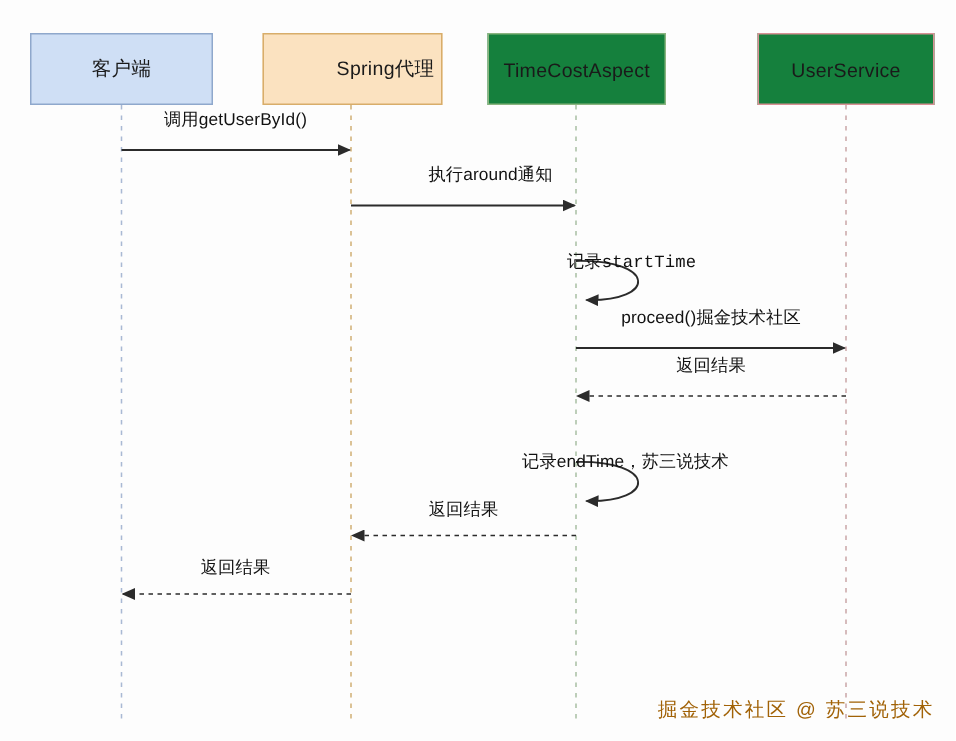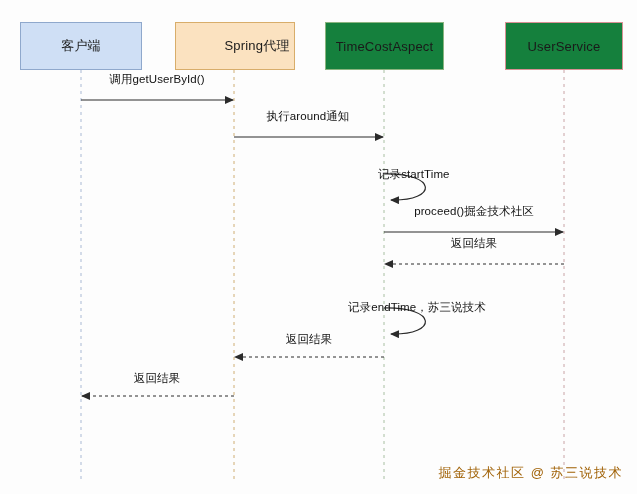--- a/index.html
+++ b/index.html
@@ -87,22 +87,22 @@
 </svg>
 
 <div id="participants-layer">
     <div class="participant-box" style="left: 20px; top: 22px; width: 122px; height: 48px; background: rgb(207, 223, 245); border-color: rgb(143, 168, 204); font-family: Liberation Mono, monospace;">客户端</div>
     <div class="participant-box" style="left: 175px; top: 22px; width: 120px; height: 48px; background: rgb(251, 226, 192); border-color: rgb(216, 173, 106); padding-left: 44px;">Spring代理</div>
     <div class="participant-box" style="left: 325px; top: 22px; width: 119px; height: 48px; background: #15803d; border-color: rgb(138, 180, 127);">TimeCostAspect</div>
     <div class="participant-box" style="left: 505px; top: 22px; width: 118px; height: 48px; background: #15803d; border-color: rgb(216, 144, 148);">UserService</div>
   </div>
 <div id="labels-layer">
     <div class="msg-label centered" style="left: 157px; top: 72px; text-align: center;">调用getUserById()</div>
-    <div class="msg-label centered" style="left: 308px; top: 109px;">执行around通知</div>
-    <div class="msg-label" style="left: 378px; top: 167px;">记录startTime</div>
+    <div class="msg-label centered" style="left: 327px; top: 109px;">执行around通知</div>
+    <div class="msg-label" style="left: 378px; top: 167px; font-family: Liberation Mono, monospace;">记录startTime</div>
     <div class="msg-label centered" style="left: 474px; top: 204px;">proceed()掘金技术社区</div>
     <div class="msg-label centered" style="left: 474px; top: 236px;">返回结果</div>
     <div class="msg-label" style="left: 348px; top: 300px;">记录endTime，苏三说技术</div>
     <div class="msg-label centered" style="left: 309px; top: 332px;">返回结果</div>
     <div class="msg-label centered" style="left: 157px; top: 371px;">返回结果</div>
   </div>
 
 <div id="watermark">掘金技术社区 @ 苏三说技术</div>
 
 </body></html>

